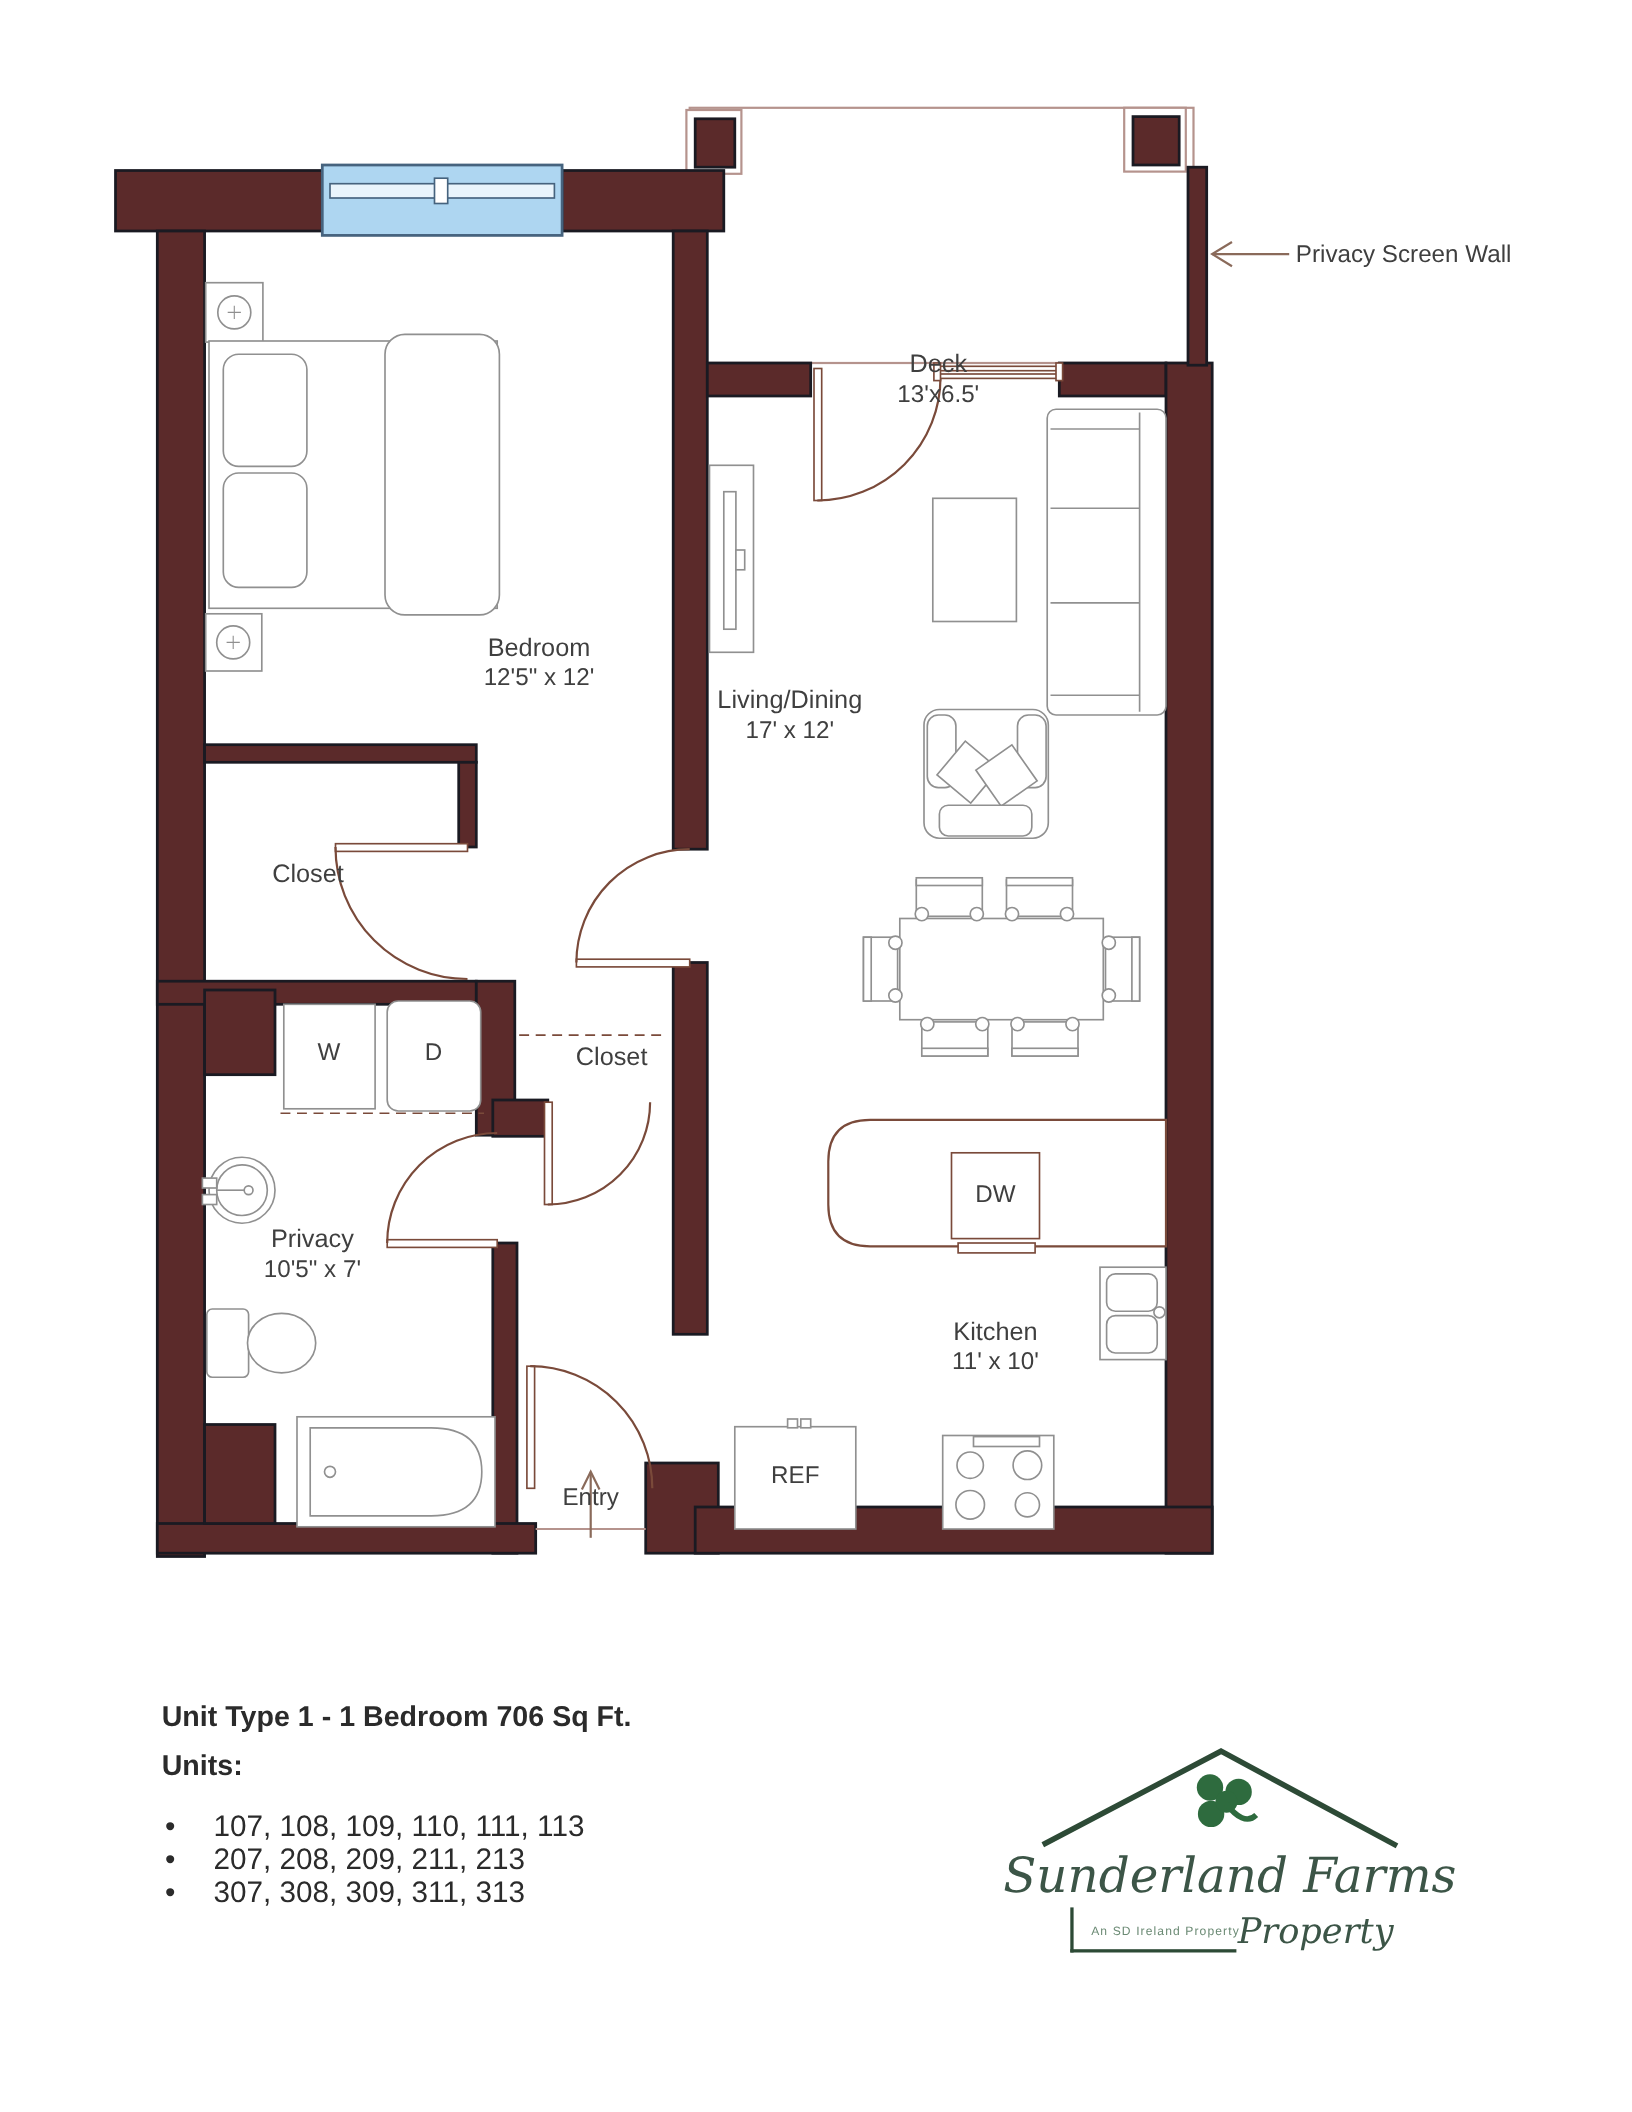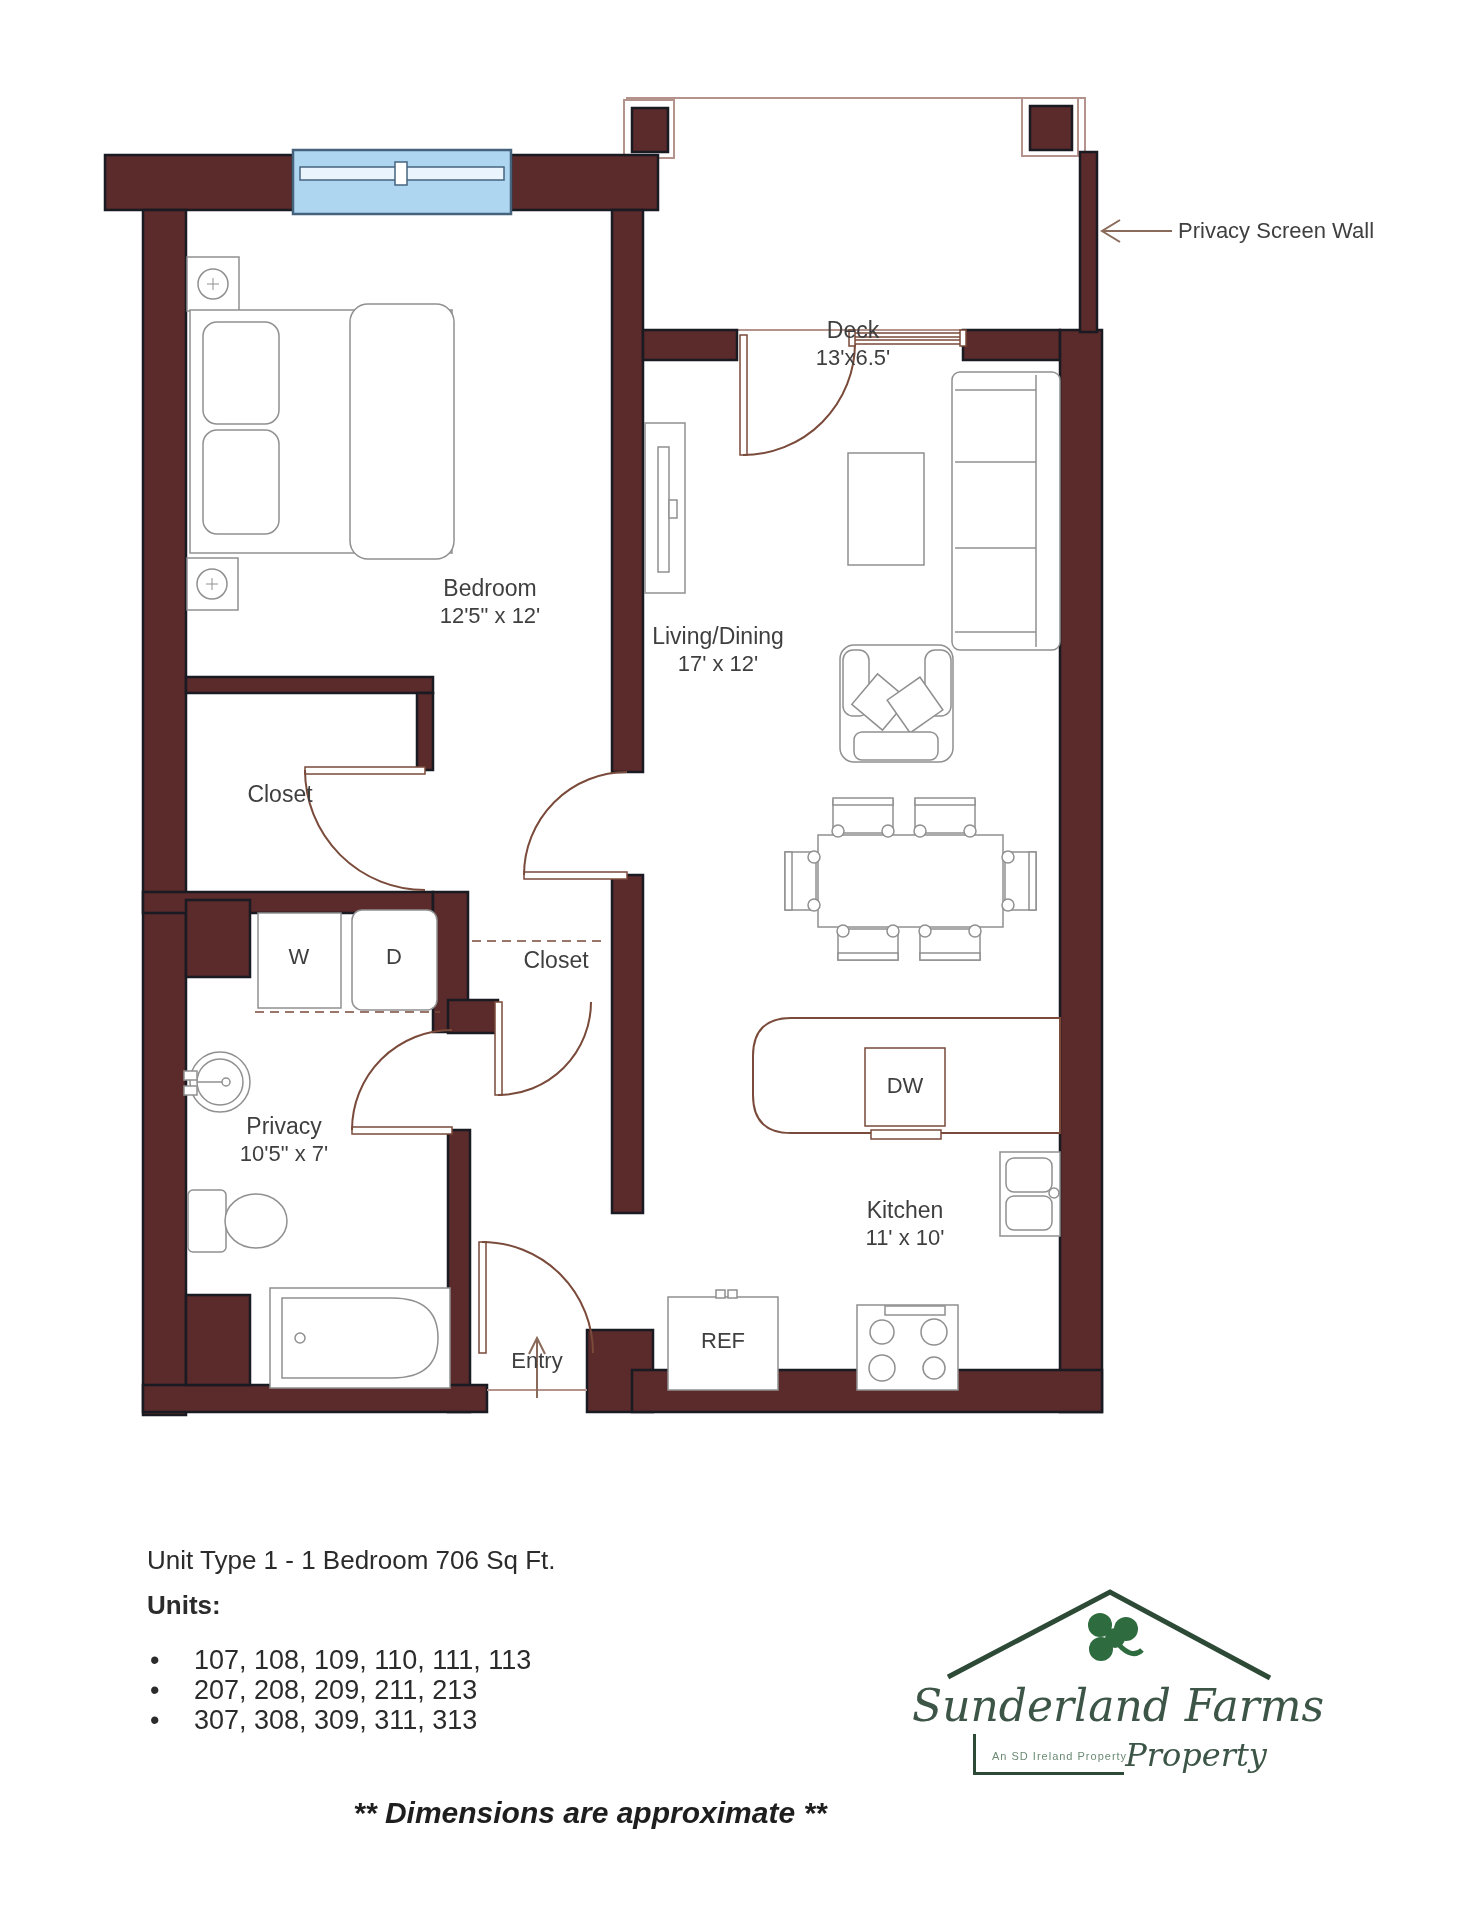--- a/index.html
+++ b/index.html
@@ -4,21 +4,21 @@
 <style>
   html,body{margin:0;padding:0;background:#fff;}
   .canvas{position:relative;width:1484px;height:1920px;background:#ffffff;
           font-family:"Liberation Sans",sans-serif;overflow:hidden;}
   svg.plan{position:absolute;left:0;top:0;}
   .lbl{position:absolute;transform:translateX(-50%);text-align:center;color:#3f3f3f;
        font-size:23px;line-height:28px;white-space:nowrap;}
   .lbl .dims{font-size:22px;}
   .lbl-left{position:absolute;color:#3f3f3f;font-size:22px;white-space:nowrap;text-align:right;}
   .appl{position:absolute;transform:translateX(-50%);color:#3f3f3f;font-size:22px;white-space:nowrap;}
-  .footer-line{position:absolute;color:#2b2b2b;font-size:26px;white-space:nowrap;}
+  .footer-line{position:absolute;color:#2b2b2b;font-size:26px;white-space:nowrap;font-weight:bold;}
   .units-label{font-weight:bold;}
   .bullet-row{position:absolute;color:#2b2b2b;font-size:27px;white-space:nowrap;}
   .bullet-dot{display:inline-block;width:44px;color:#2b2b2b;}
   .disclaimer{position:absolute;color:#1e1e1e;font-size:30px;font-weight:bold;font-style:italic;
               width:520px;text-align:center;white-space:nowrap;}
   .logo-name{position:absolute;color:#3c5547;font-size:44px;font-style:italic;
              font-family:"DejaVu Serif",serif;white-space:nowrap;transform:translateX(-50%);}
   .logo-community{position:absolute;color:#3c5547;font-size:32px;font-style:italic;
              font-family:"DejaVu Serif",serif;white-space:nowrap;transform:translateX(-50%);}
   .logo-bracket{position:absolute;border-left:3px solid #2d4a36;border-bottom:3px solid #2d4a36;}
@@ -307,20 +307,19 @@
   <div class="bullet-row" style="left:150px;top:1645px;">
     <span class="bullet-dot">•</span><span>107, 108, 109, 110, 111, 113</span>
   </div>
   <div class="bullet-row" style="left:150px;top:1675px;">
     <span class="bullet-dot">•</span><span>207, 208, 209, 211, 213</span>
   </div>
   <div class="bullet-row" style="left:150px;top:1705px;">
     <span class="bullet-dot">•</span><span>307, 308, 309, 311, 313</span>
   </div>
 
-  <div class="disclaimer" style="left:330px;top:1796px;">** Dimensions are approximate **</div>
 
   <div class="logo-name" style="left:1118px;top:1680px;">Sunderland Farms</div>
   <div class="logo-bracket" style="left:973px;top:1734px;width:148px;height:38px;"></div>
   <div class="logo-tagline" style="left:992px;top:1750px;">An SD Ireland Property</div>
   <div class="logo-community" style="left:1196px;top:1736px;">Property</div>
 
 </div>
 
 </body></html>

